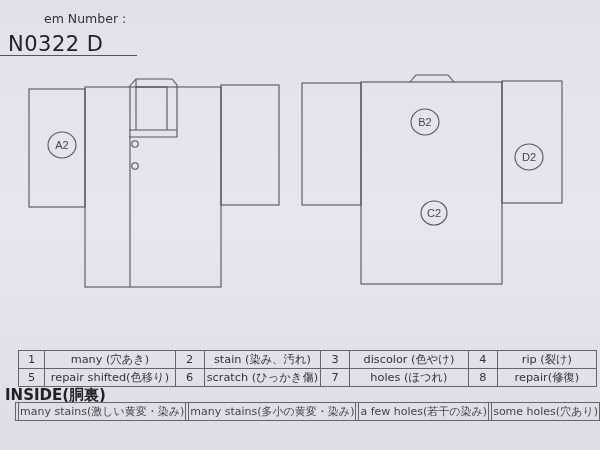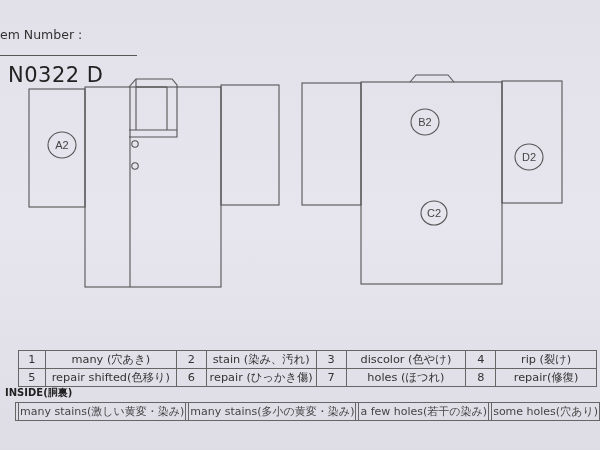--- a/index.html
+++ b/index.html
@@ -1,26 +1,26 @@
 <!DOCTYPE html>
 <html><head>
 <meta charset="utf-8">
 <style>
   html,body{margin:0;padding:0;}
   body{width:600px;height:450px;overflow:hidden;background:#e4e2ec;position:relative;
        font-family:"DejaVu Sans","Liberation Sans",sans-serif;color:#333;}
   .paper{position:absolute;left:0;top:0;width:600px;height:450px;
          background:linear-gradient(180deg,#e2e1ea 0%,#e7e6ee 50%,#dedde6 100%);}
-  .label-item{position:absolute;left:0;top:27px;font-size:12.5px;color:#333;}
-  .item-number{position:absolute;left:8px;top:32px;font-size:21px;color:#222;letter-spacing:0.5px;margin-top:31px;}
+  .label-item{position:absolute;left:0;top:11px;font-size:12.5px;color:#333;padding-left:44px;}
+  .item-number{position:absolute;left:8px;top:32px;font-size:21px;color:#222;letter-spacing:0.5px;}
   .item-underline{position:absolute;left:0;top:55px;width:137px;height:1px;background:#555;}
   svg.drawing{position:absolute;left:0;top:0;}
   .grid{position:absolute;border-collapse:collapse;font-size:11.3px;color:#333;}
   .grid td{border:1px solid #666;height:17px;padding:0 2px;text-align:center;white-space:nowrap;}
-  .inside-title{position:absolute;left:5px;top:386px;font-size:10px;font-weight:bold;color:#222;}
+  .inside-title{position:absolute;left:5px;top:386px;font-size:15px;font-weight:bold;color:#222;}
   .inside-grid{position:absolute;left:15px;top:402px;border-collapse:collapse;font-size:11px;color:#444;}
   .inside-grid td{border:1px solid #666;height:17px;text-align:center;white-space:nowrap;padding:0 1px;}
 </style>
 </head>
 <body>
 
 <div class="paper"></div>
 
 <div class="label-item">em Number :</div>
 <div class="item-number">N0322 D</div>
@@ -77,21 +77,21 @@
     <td>stain (染み、汚れ)</td>
     <td>3</td>
     <td>discolor (色やけ)</td>
     <td>4</td>
     <td>rip (裂け)</td>
   </tr>
   <tr>
     <td>5</td>
     <td>repair shifted(色移り)</td>
     <td>6</td>
-    <td>repair (ひっかき傷)</td>
+    <td>scratch (ひっかき傷)</td>
     <td>7</td>
     <td>holes (ほつれ)</td>
     <td>8</td>
     <td>repair(修復)</td>
   </tr>
 </tbody>
   </table>
 
 <div class="inside-title">INSIDE(胴裏)</div>
 

